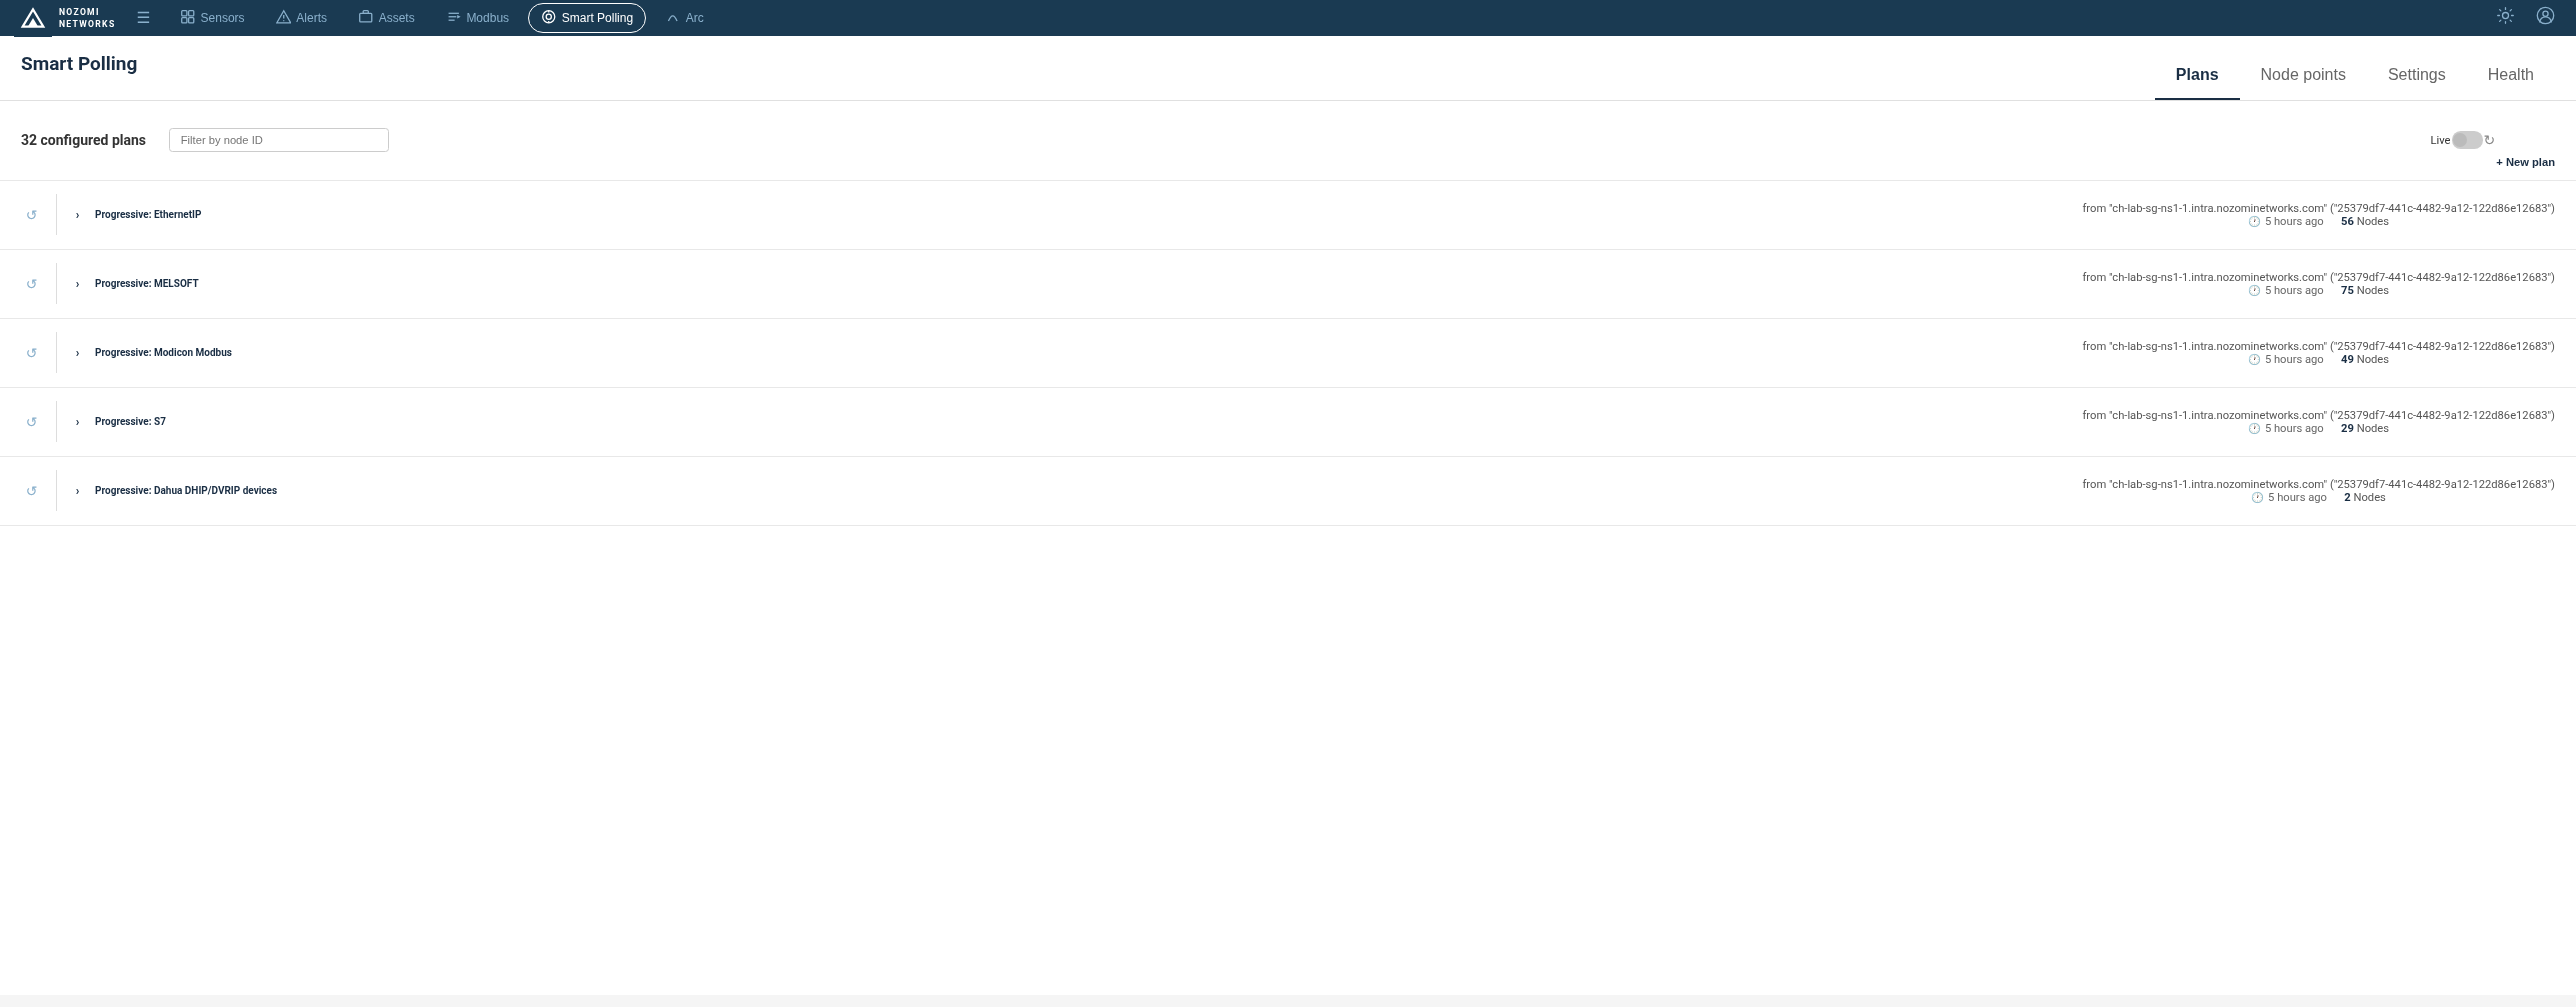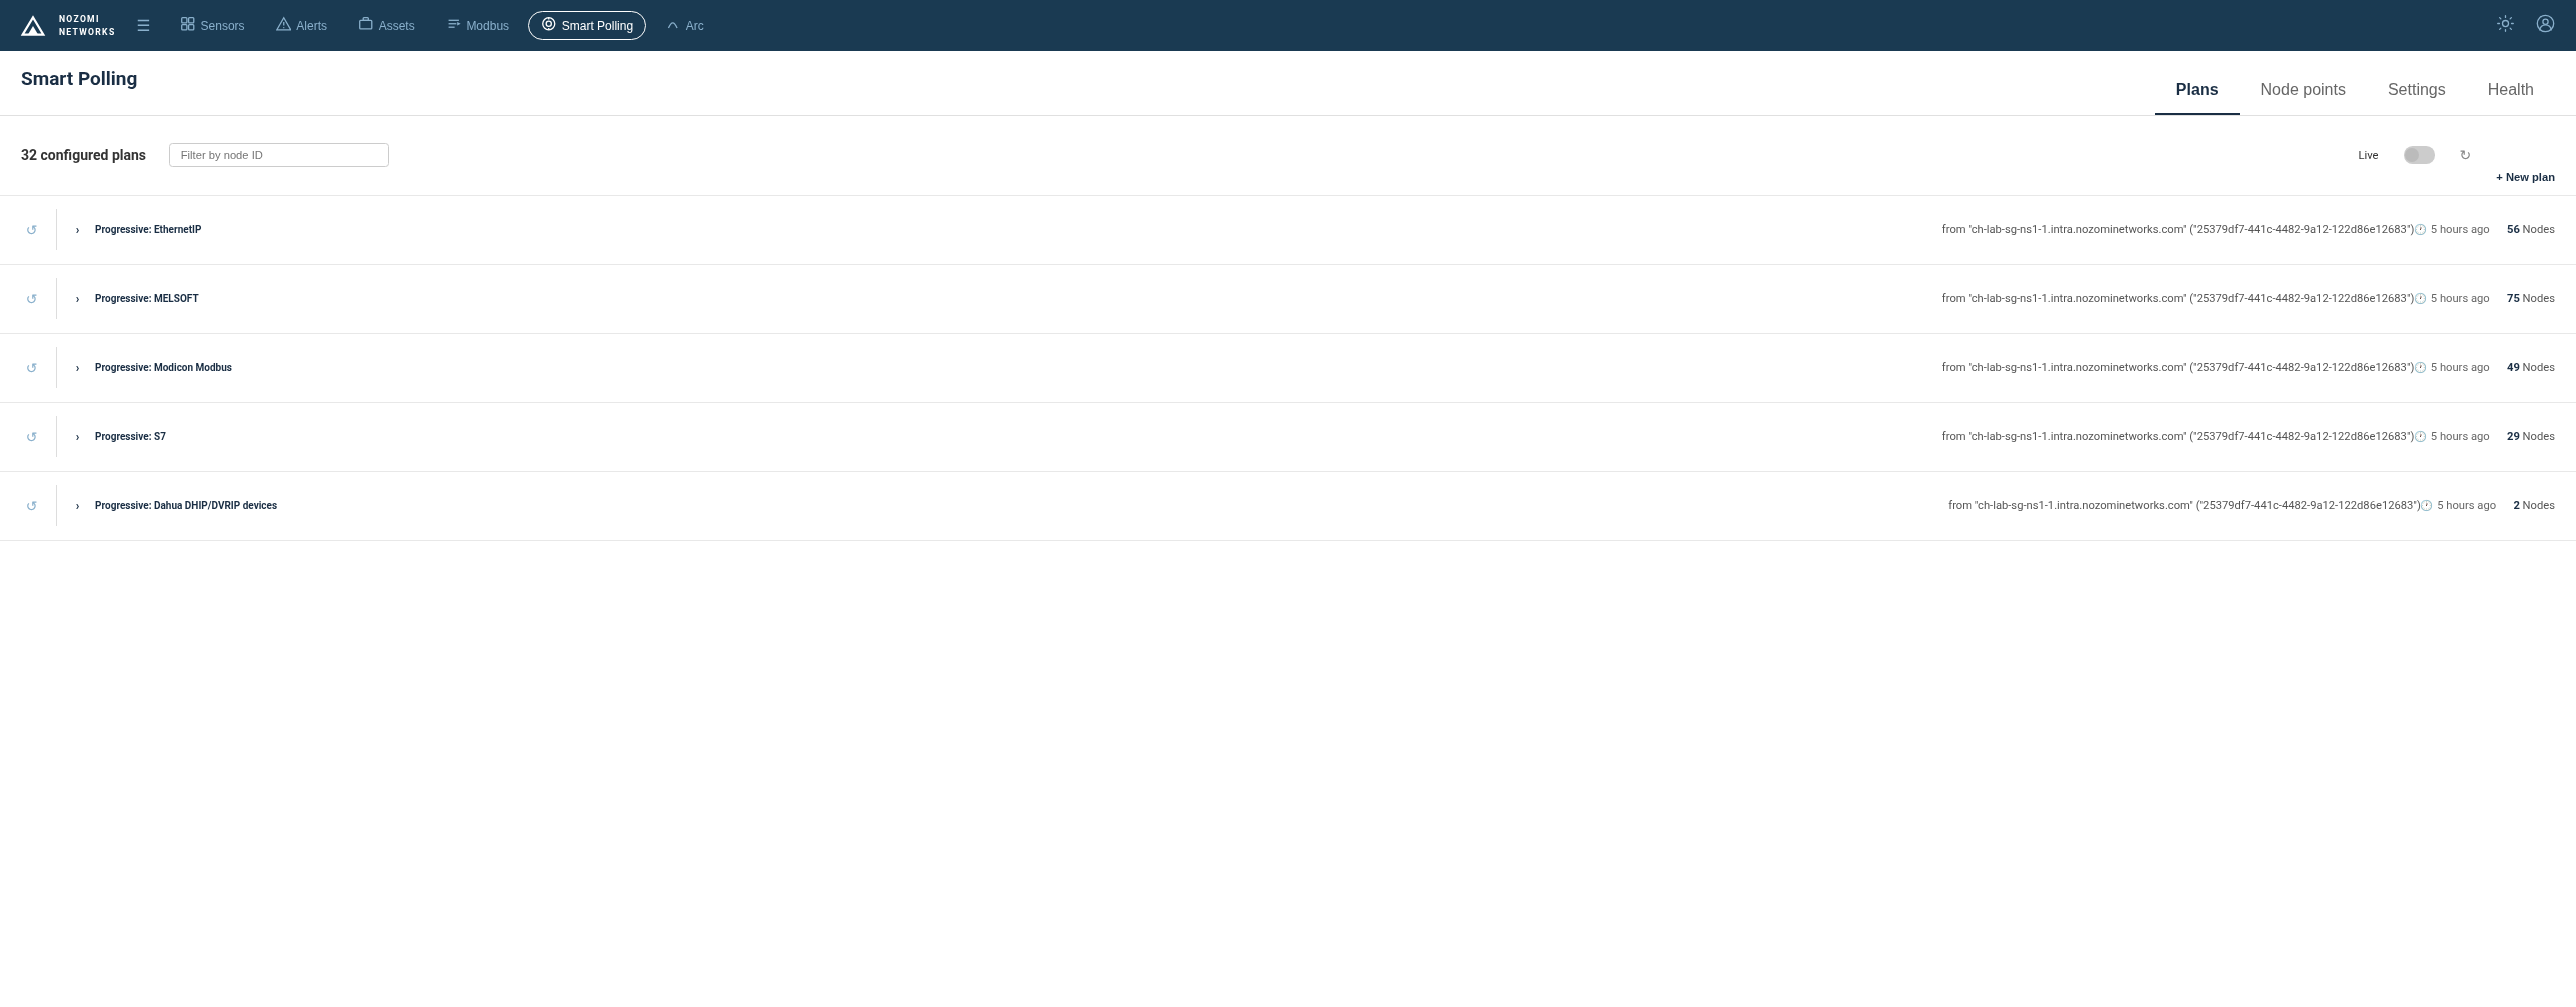--- a/index.html
+++ b/index.html
@@ -3,21 +3,21 @@
   <meta charset="utf-8">
   <style>
     * { box-sizing: border-box; margin: 0; padding: 0; }
     body { font-family: -apple-system, BlinkMacSystemFont, 'Segoe UI', Roboto, sans-serif; background: #f5f5f5; color: #1a2e44; }
 
     
     .topnav {
       background: #1a3a52;
       display: flex;
       align-items: center;
-      height: 51px;
+      height: 36px;
       padding: 0 14px;
       gap: 7px;
     }
     .logo-area {
       display: flex;
       align-items: center;
       gap: 7px;
       margin-right: 7px;
     }
     .logo-svg { width: 38px; height: 38px; }
@@ -127,21 +127,21 @@
       font-size: 11.2px;
       color: #999;
       width: 220px;
       outline: none;
     }
     .toolbar-right {
       flex: 1;
       display: flex;
       align-items: center;
       justify-content: flex-end;
-      gap: 25px;
+      gap: 1px;
     }
     .live-label {
       font-size: 11.2px;
       color: #333;
     }
     .toggle-track {
       width: 31px;
       height: 17.3px;
       background: #ccc;
       border-radius: 8.6px;
@@ -198,23 +198,23 @@
       font-weight: 700;
     }
     .plan-name {
       font-size: 10px;
       font-weight: 700;
       color: #1a2e44;
       flex: 1;
     }
     .plan-meta {
       display: flex;
-      flex-direction: row;
+      flex-direction: column;
       gap: 0;
-      align-items: flex-end;
+      align-items: center;
     }
     .plan-source {
       font-size: 11.2px;
       color: #555;
     }
     .plan-time-nodes {
       display: flex;
       align-items: center;
       gap: 17.3px;
       font-size: 11.2px;

